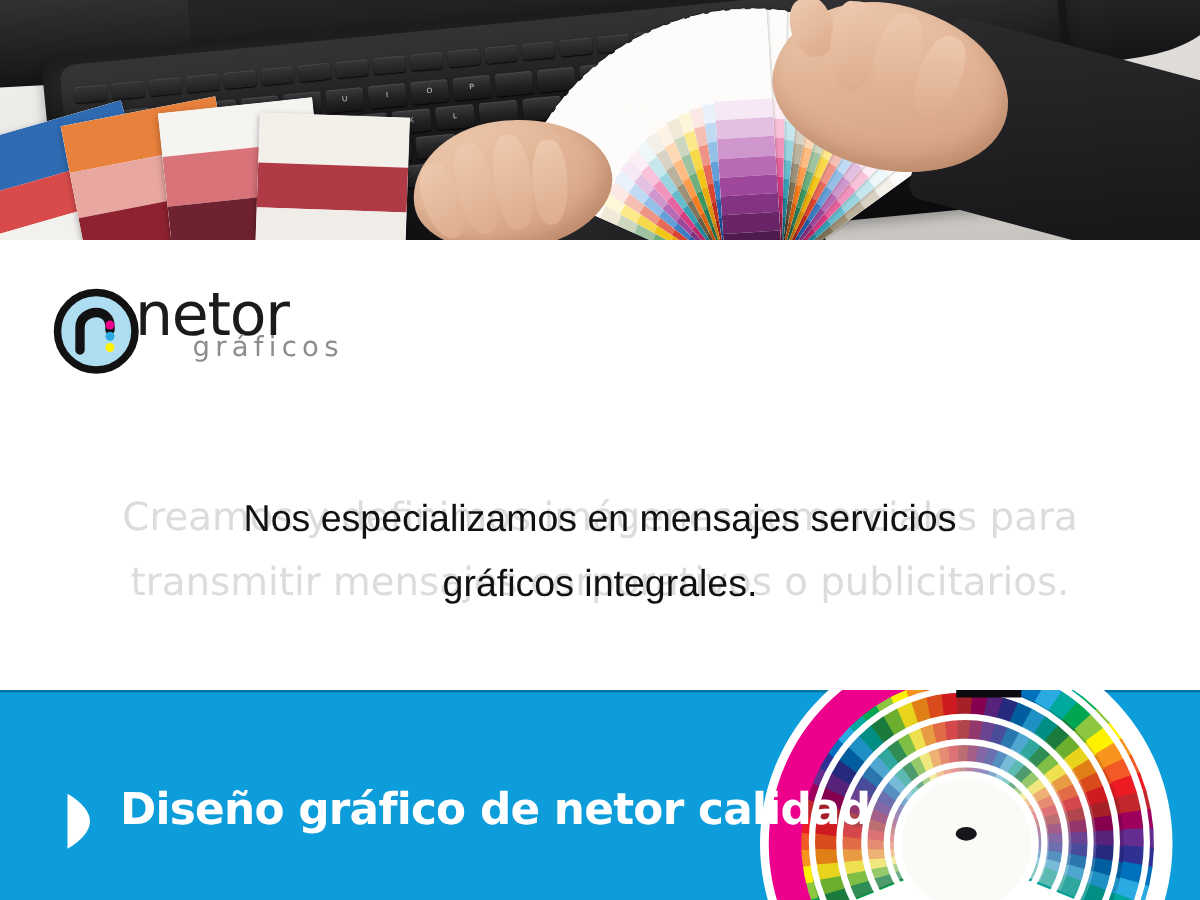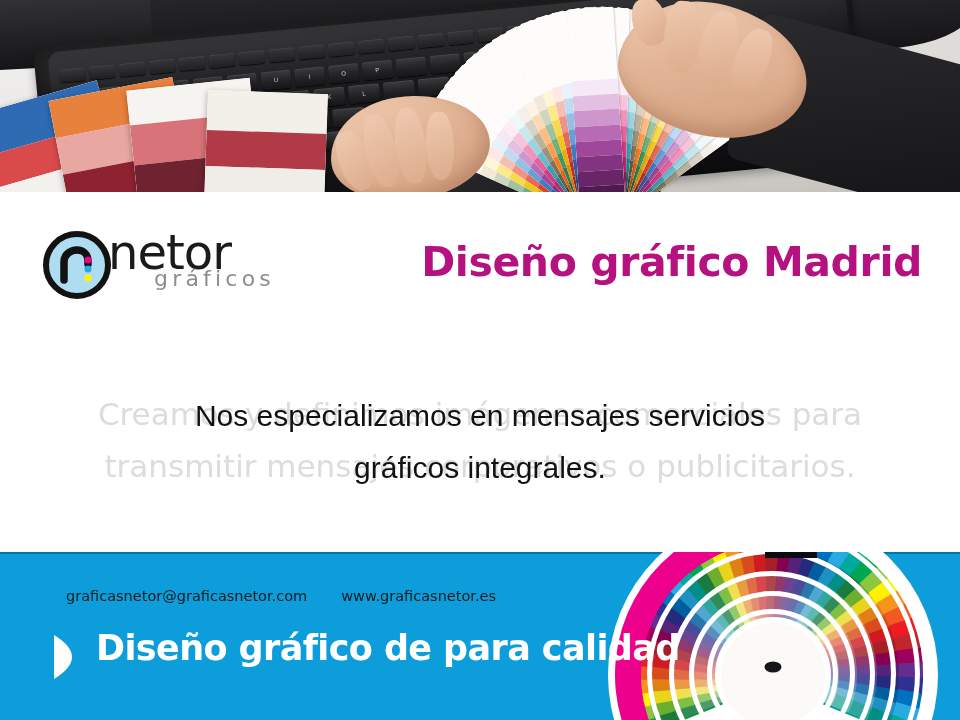--- a/index.html
+++ b/index.html
@@ -683,21 +683,20 @@
         <path d="M22 50 L22 32 C22 24 29 20 35 20 C41 20 46 24 46 31 L46 34" fill="none" stroke="#121212" stroke-width="7.5" stroke-linecap="round"></path>
         <circle cx="46" cy="30" r="3.6" fill="#EC008C"></circle>
         <circle cx="46" cy="39" r="3.6" fill="#29ABE2"></circle>
         <circle cx="46" cy="48" r="3.6" fill="#FFF200"></circle>
       </svg>
     </div>
     <div class="logo-word">netor</div>
     <div class="logo-sub">gráficos</div>
   </div>
 
-  <div class="title">Diseño gráfico Madrid</div>
 
   <div class="body-wrap">
     <div class="ghost">Creamos y definimos imágenes comerciales para
 transmitir mensajes corporativos o publicitarios.</div>
     <div class="fore">Nos especializamos en mensajes servicios
 gráficos integrales.</div>
   </div>
 
   <div class="footer">
     <div class="footer-top-line"></div>
@@ -905,24 +904,21 @@
           <div style="position: absolute; left: 50%; top: 50%; width: 130.68px; height: 130.68px; margin-left: -66px; margin-top: -66px; border-radius: 50%; border: 5px solid rgb(255, 255, 255); box-sizing: border-box; pointer-events: none;"></div>
         </div>
       <div class="mag-arc"></div>
       <div class="black-tab"></div>
       <div class="wheel-hub">
         <div class="hub-dot"></div>
       </div>
     </div>
   </div>
 
-  <div class="contact" style="position:absolute;left:66px;top:588px;">
-    <span>graficasnetor@graficasnetor.com</span><span class="web">www.graficasnetor.es</span>
-  </div>
 
   <div class="foot-arrow">
     <svg viewBox="0 0 26 46" width="26" height="46">
       <path d="M4 1 L4 45 C16 38 22 30 22 23 C22 16 16 8 4 1 Z" fill="#ffffff"></path>
     </svg>
   </div>
-  <div class="foot-head">Diseño gráfico de para calidad</div>
+  <div class="foot-head">Diseño gráfico de netor calidad</div>
 
 </div>
 
 </body></html>

